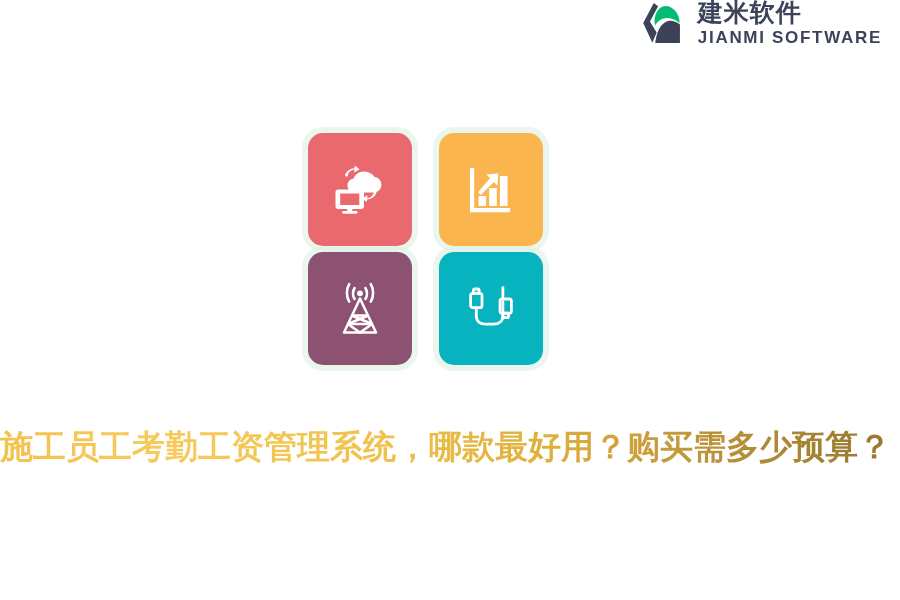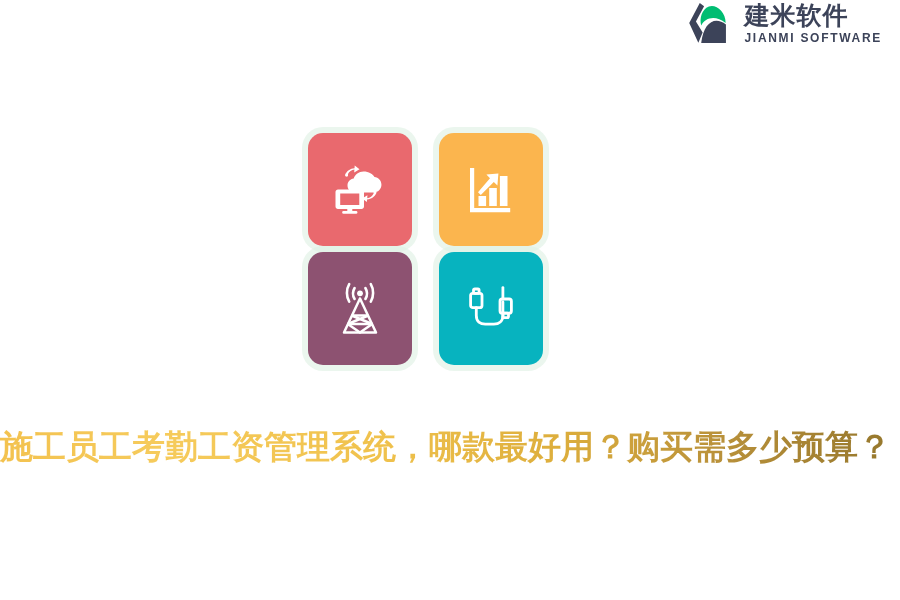--- a/index.html
+++ b/index.html
@@ -40,21 +40,21 @@
   .brand-cn {
     font-size: 25px;
     font-weight: bold;
     color: #3c4359;
     letter-spacing: 1px;
     white-space: nowrap;
     font-family: "DejaVu Sans", "Liberation Sans", sans-serif;
   }
   .brand-en {
     margin-top: 4px;
-    font-size: 12px;
+    font-size: 17px;
     font-weight: bold;
     color: #3c4359;
     letter-spacing: 1.7px;
     white-space: nowrap;
   }
 
   
   .tiles {
     position: absolute;
     left: 308px;

